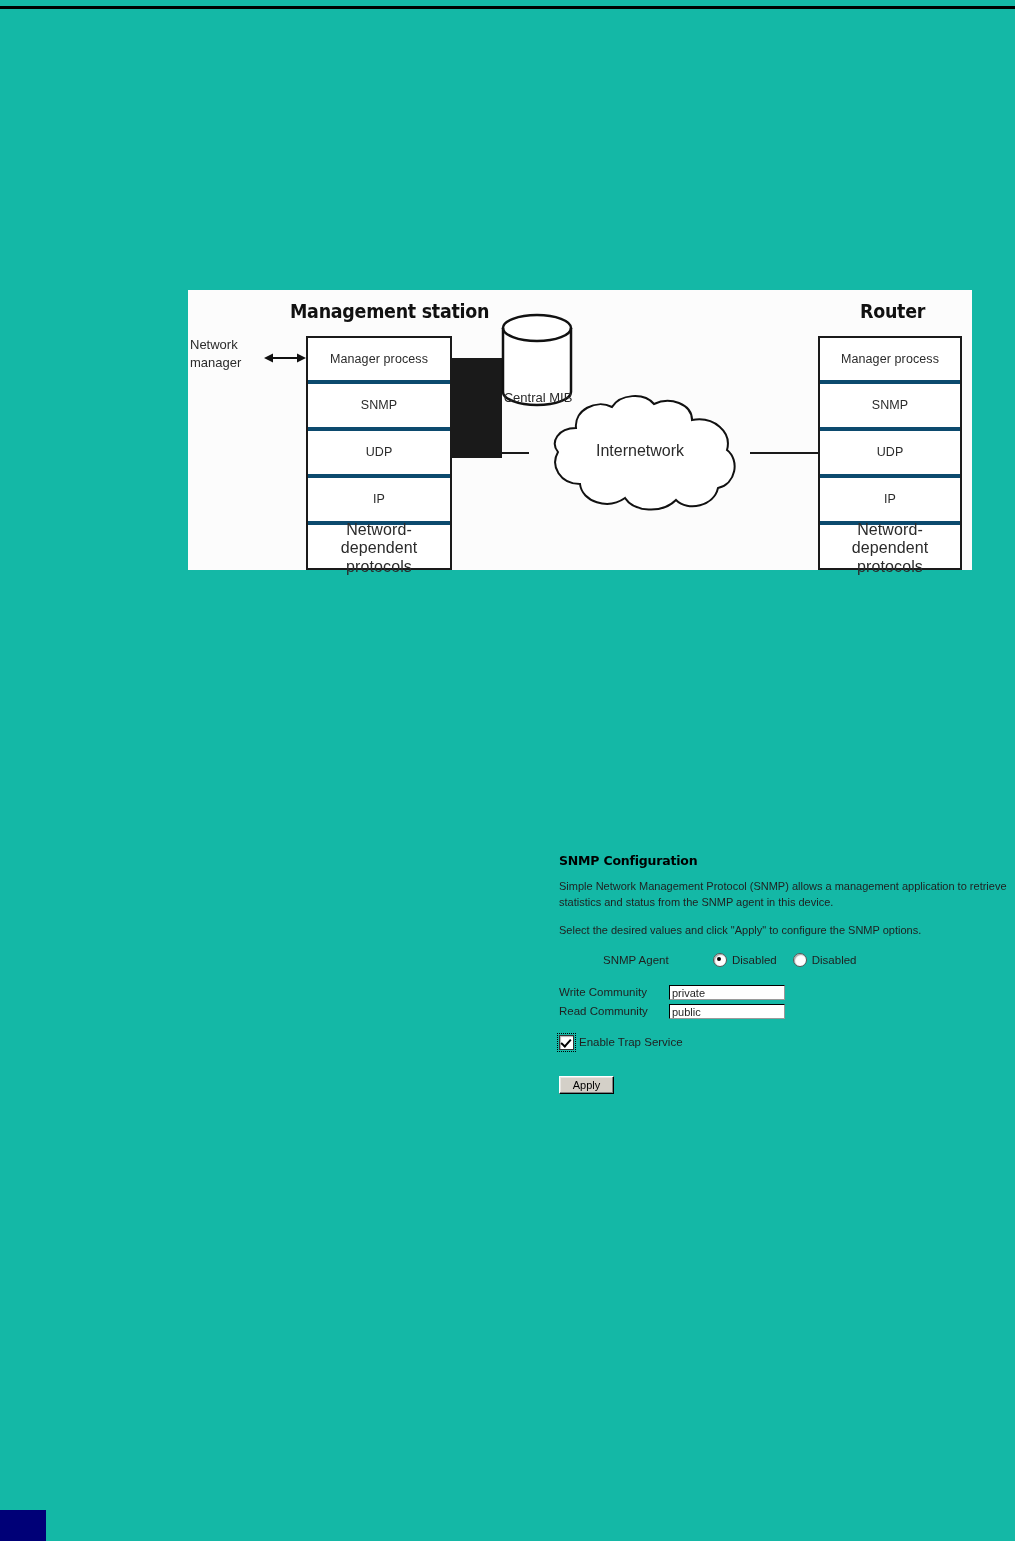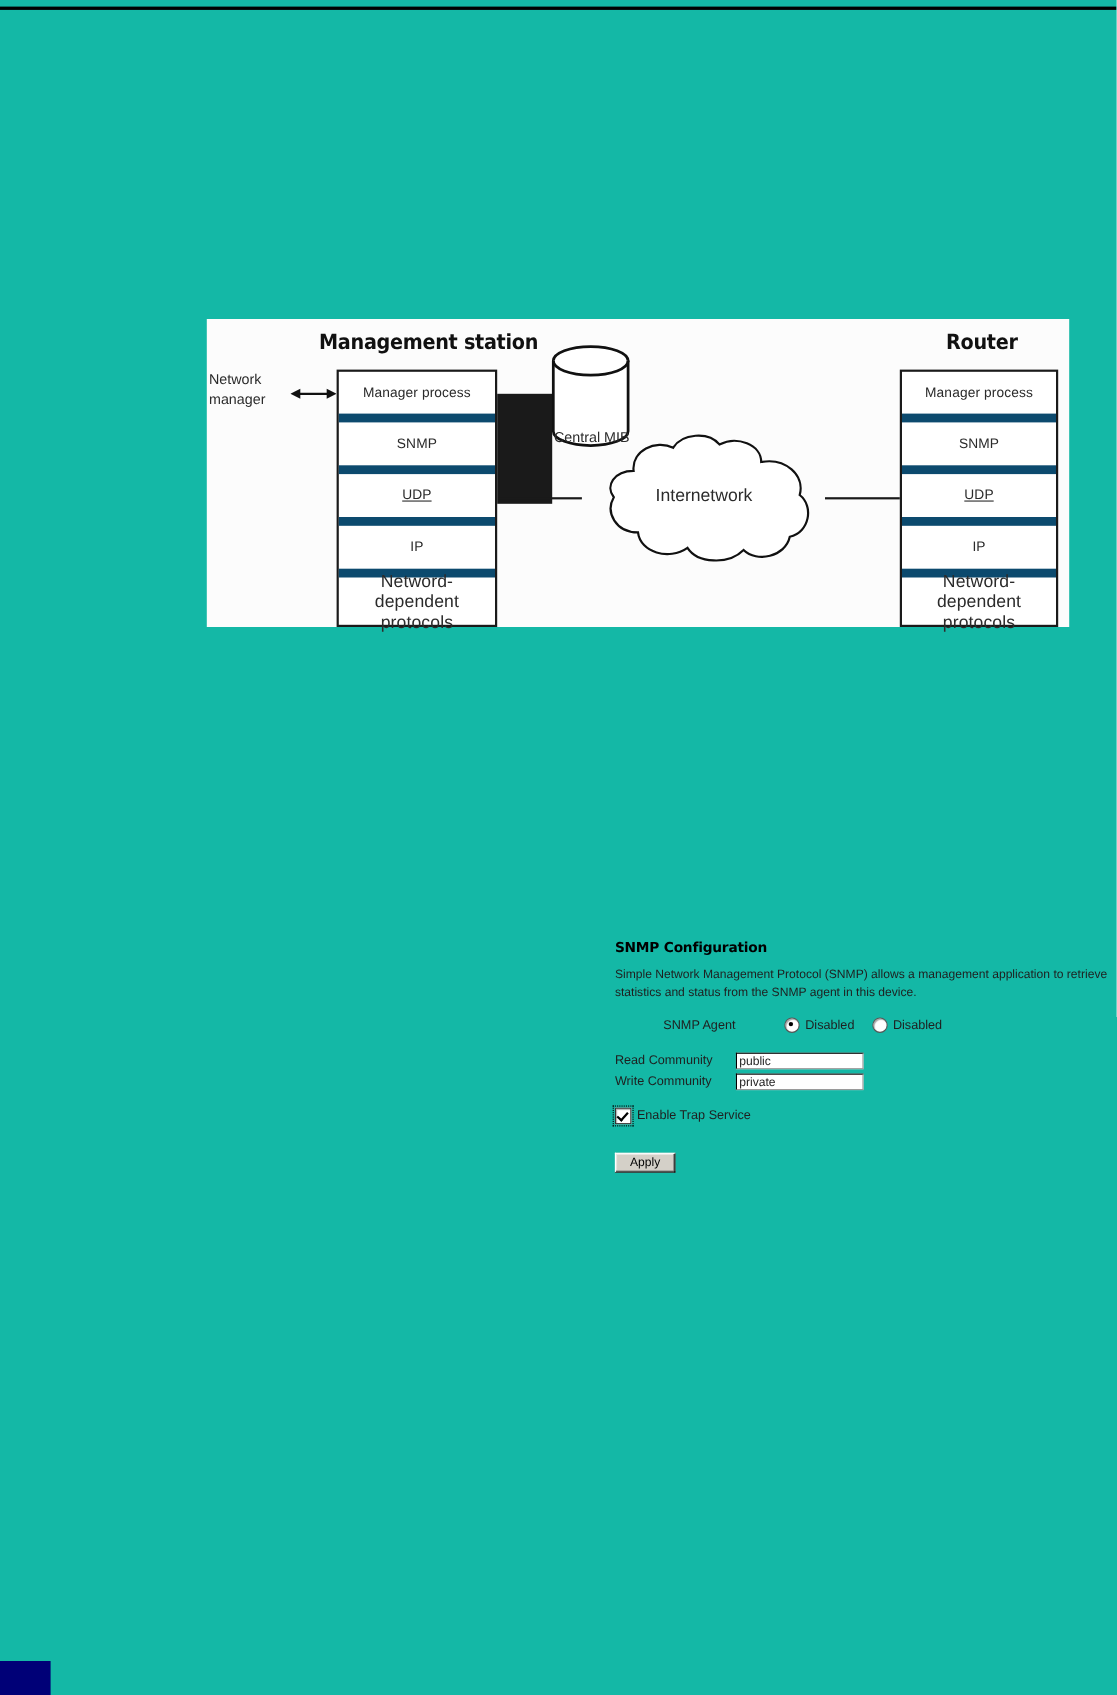--- a/index.html
+++ b/index.html
@@ -56,33 +56,33 @@
     position: absolute;
     border: 2px solid #1a1a1a;
     background: #ffffff;
     box-sizing: border-box;
   }
   .stack.mgmt { left: 118px; top: 46px; width: 146px; height: 234px; }
   .stack.router { left: 630px; top: 46px; width: 144px; height: 234px; }
 
   .layer {
     box-sizing: border-box;
-    border-bottom: 8px solid #0c4a6e;
+    border-bottom: 4px solid #0c4a6e;
     display: flex;
     align-items: center;
     justify-content: center;
     text-align: center;
     font-size: 12.5px;
     color: #2b2b2b;
     line-height: 1.15;
     letter-spacing: .1px;
   }
   .layer.l-mgr  { height: 46px; }
   .layer.l-snmp { height: 47px; }
-  .layer.l-udp  { height: 47px; text-decoration: underline; }
+  .layer.l-udp  { height: 47px; }
   .layer.l-ip   { height: 47px; }
   .layer.l-nd   { height: 47px; border-bottom: none; font-size: 16px; }
 
   
   .stack-title {
     position: absolute;
     font-family: "DejaVu Sans", sans-serif;
     font-weight: bold;
     font-size: 19px;
     color: #111111;
@@ -343,43 +343,44 @@
       <div class="layer l-nd">Netword-dependent protocols</div>
     </div>
   </div>
 
   <div class="snmp-panel">
 
     <div class="snmp-heading">SNMP Configuration</div>
 
     <p class="snmp-para">Simple Network Management Protocol (SNMP) allows a management application to retrieve statistics and status from the SNMP agent in this device.</p>
 
+    <p class="snmp-para">Select the desired values and click "Apply" to configure the SNMP options.</p>
 
     <div class="snmp-row agent-row">
       <div class="field-label">SNMP Agent</div>
       <div class="radio-group">
         <label class="radio-item">
           <span class="radio-dot on"></span>
           <span class="radio-label">Disabled</span>
         </label>
         <label class="radio-item">
           <span class="radio-dot"></span>
           <span class="radio-label">Disabled</span>
         </label>
       </div>
     </div>
 
     <div class="snmp-row">
+      <div class="field-label">Write Community</div>
+      <div class="text-input community">private</div>
+    </div>
+
+    <div class="snmp-row">
       <div class="field-label">Read Community</div>
       <div class="text-input community">public</div>
-    </div>
-
-    <div class="snmp-row">
-      <div class="field-label">Write Community</div>
-      <div class="text-input community">private</div>
     </div>
 
     <div class="trap-block">
       <label class="trap-check-row">
         <span class="checkbox checked"></span>
         <span class="radio-label">Enable Trap Service</span>
       </label>
     </div>
 
     <button class="apply-btn">Apply</button>

